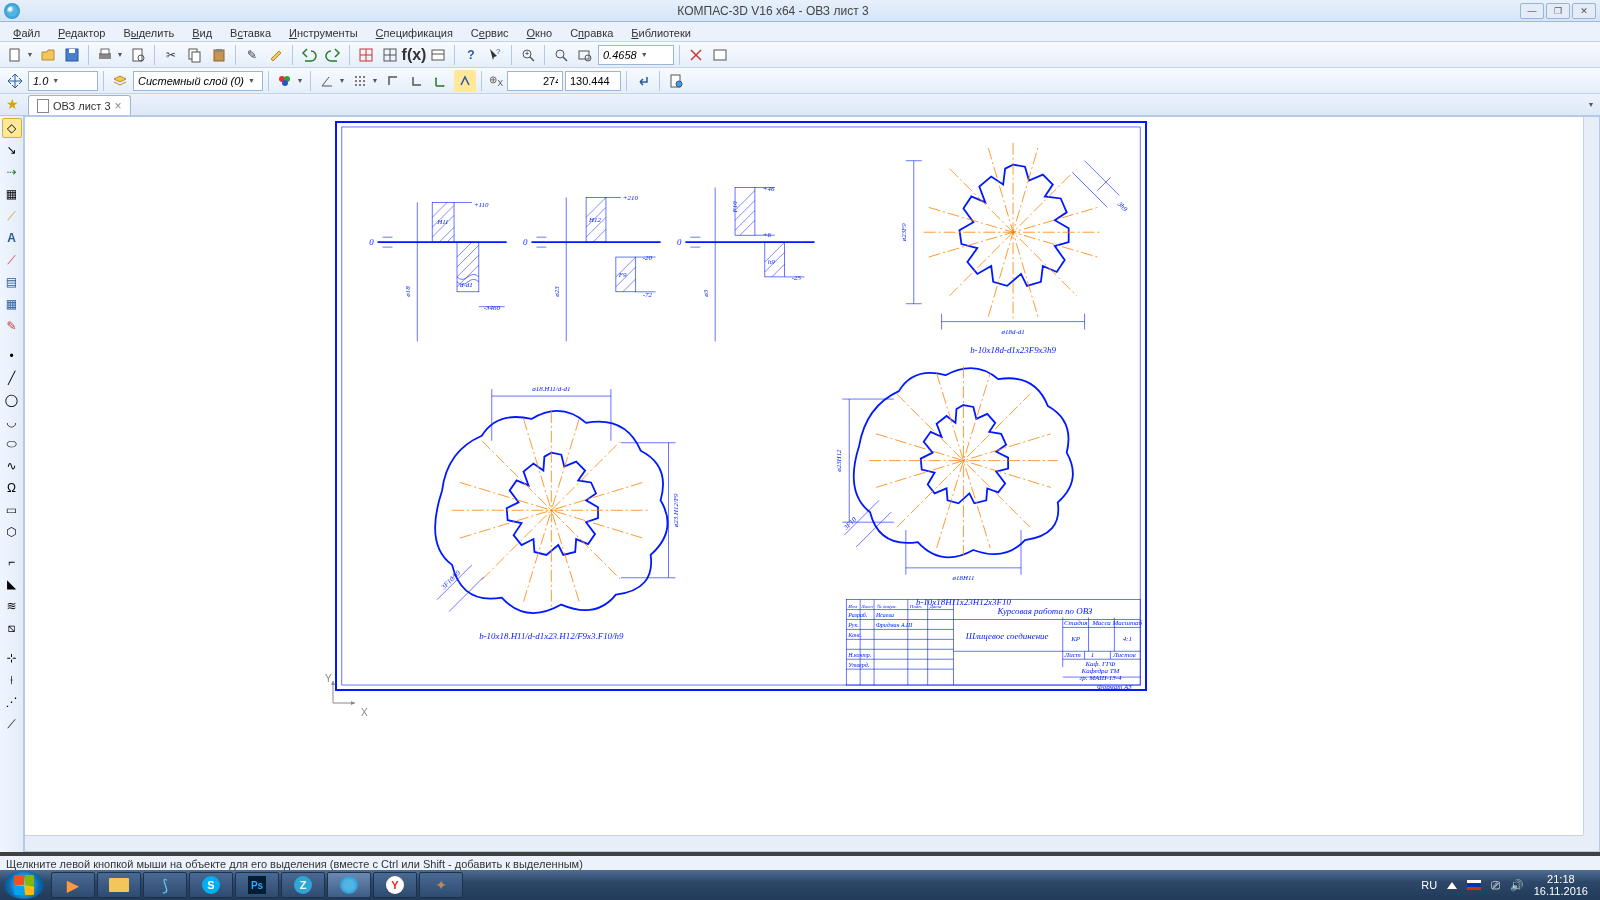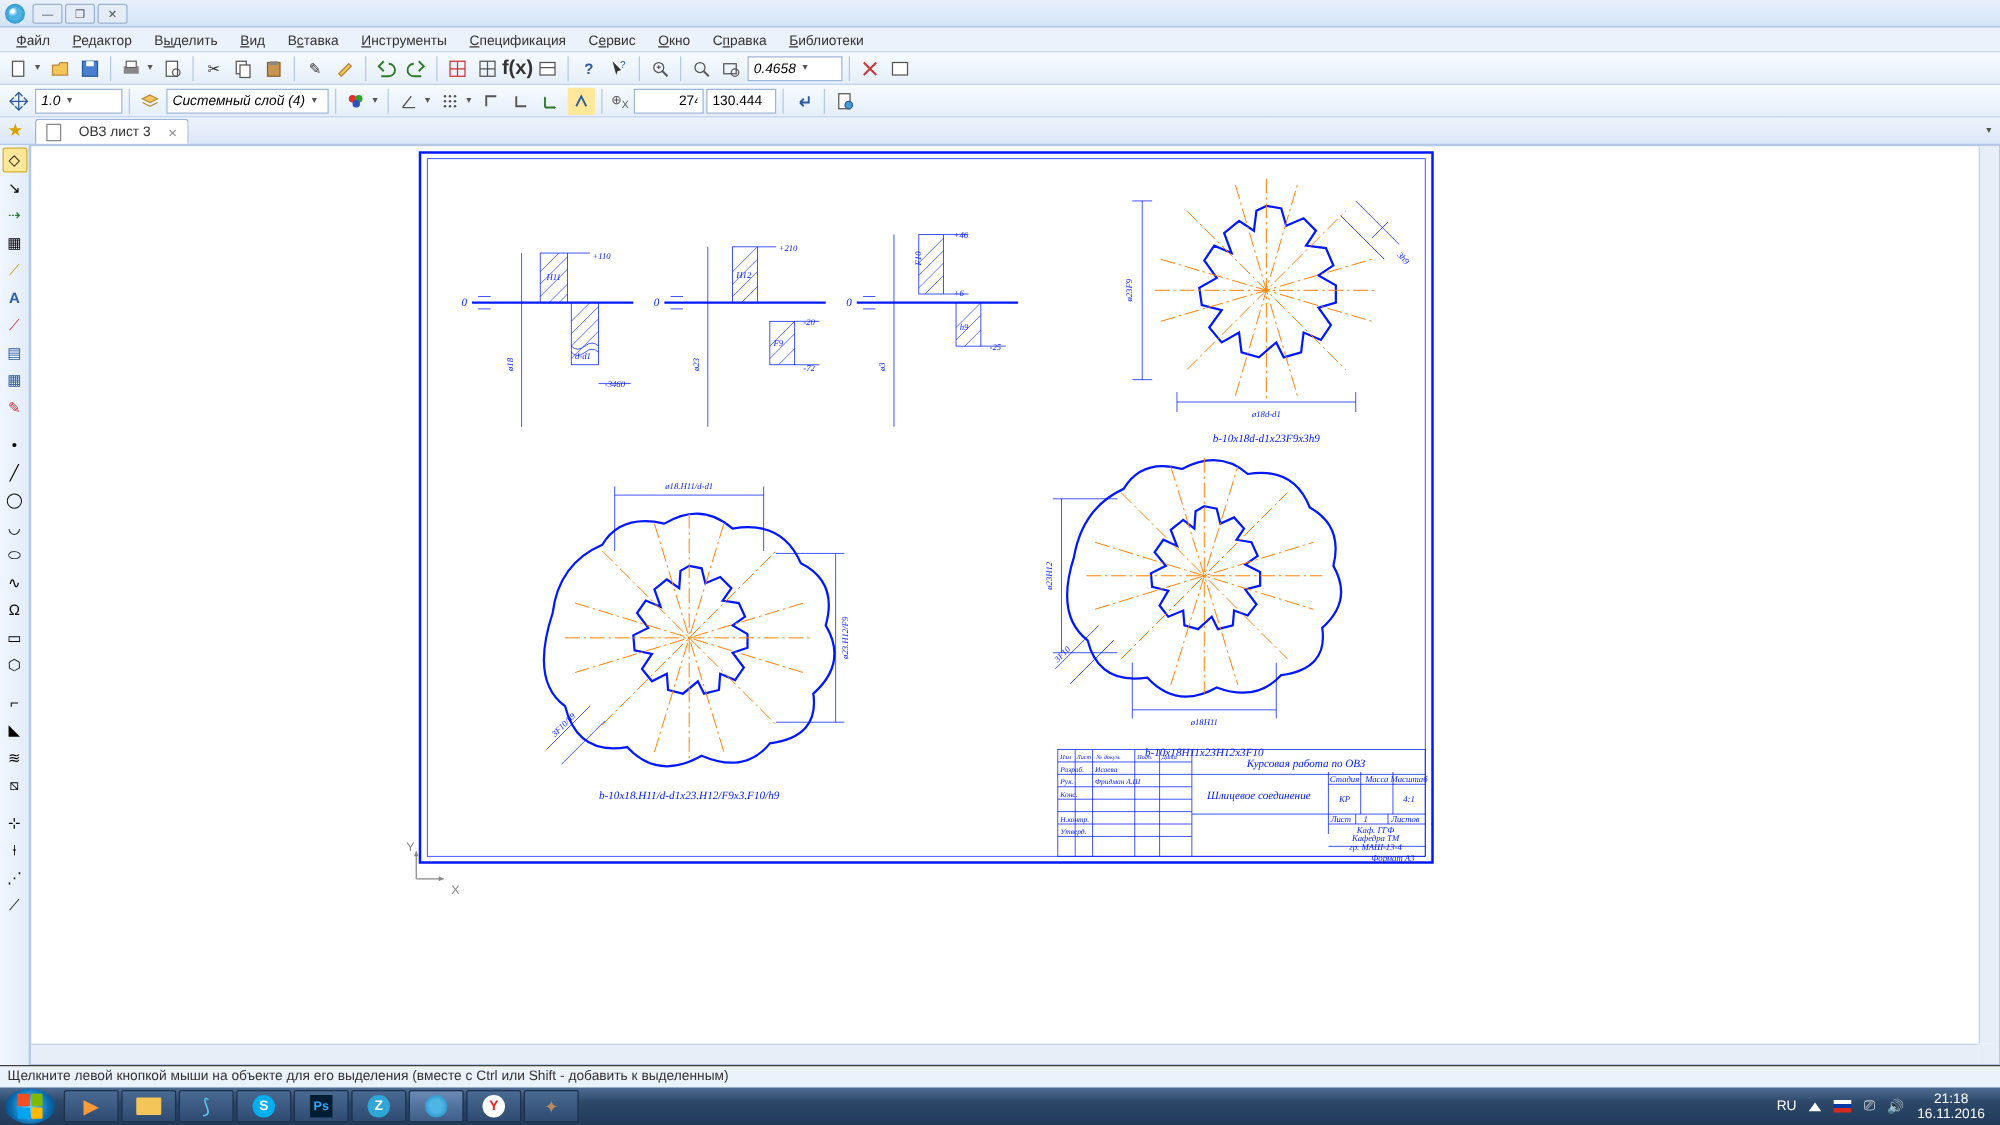--- a/index.html
+++ b/index.html
@@ -24,21 +24,21 @@
 .tbtn svg{width:16px;height:16px;}
 .tdrop { width:10px; height:22px; display:flex; align-items:center; justify-content:center; font-size:7px; color:#555; margin-left:-3px;}
 .tsep { width:1px; height:20px; background:#b5c9e4; margin:0 3px; }
 .tinput { height:20px; border:1px solid #9cb6d8; background:#fff; padding:0 4px; font-size:11px; }
 .tsel { height:20px; border:1px solid #9cb6d8; background:#fff; padding:0 2px 0 4px; font-size:11px; display:flex; align-items:center;font-style:italic;}
 .tsel .caret{margin-left:4px;font-size:7px;color:#555;}
 
 
 .tabstrip { height:22px; background:linear-gradient(#ebf2fb,#dde9f8); border-bottom:1px solid #b5c9e4; display:flex; align-items:flex-end; padding-left:28px; position:relative;}
 .tabstrip .star{position:absolute;left:6px;top:2px;width:16px;height:16px;color:#d9a400;font-size:14px;}
-.tab { height:20px; background:#fff; border:1px solid #9cb6d8; border-bottom:none; border-radius:3px 3px 0 0; padding:0 8px; display:flex; align-items:center; gap:14px; font-size:11px; color:#333;}
+.tab { height:20px; background:#fff; border:1px solid #9cb6d8; border-bottom:none; border-radius:3px 3px 0 0; padding:0 8px; display:flex; align-items:center; gap:4px; font-size:11px; color:#333;}
 .tab .doc-icon{width:12px;height:14px;background:#fff;border:1px solid #888;position:relative;}
 .tab .close{font-size:12px;color:#888;}
 
 
 .side { position:absolute; left:0; top:116px; width:24px; bottom:48px; background:linear-gradient(90deg,#f0f6ff,#e2ecf8); border-right:1px solid #b5c9e4; display:flex; flex-direction:column; align-items:center; padding-top:2px; gap:0;}
 .side .sbtn{ width:20px; height:20px; display:flex; align-items:center; justify-content:center; border:1px solid transparent; border-radius:2px; margin-bottom:2px; cursor:default; font-size:12px;}
 .side .gap{height:8px;}
 
 
 .canvas-wrap { position:absolute; left:24px; top:116px; right:0; bottom:48px; background:#fff; border:1px solid #b5c9e4; overflow:hidden;}
@@ -56,38 +56,39 @@
 .lbl{font-family:'Comic Sans MS',cursive;font-style:italic;font-size:9px;fill:#0018ff;}
 .lbl-sm{font-family:'Comic Sans MS',cursive;font-style:italic;font-size:7px;fill:#0018ff;}
 .center{stroke:#ff8000;stroke-width:0.8;stroke-dasharray:12 3 2 3;}
 
 
 .origin{position:absolute;left:300px;top:574px;font-size:10px;color:#888;}
 .origin-y{position:absolute;left:300px;top:556px;font-size:10px;color:#888;}
 .origin-arrow{position:absolute;left:304px;top:562px;width:28px;height:28px;}
 
 
-.status { position:absolute; left:0; right:0; bottom:30px; height:18px; background:#ebf2fb; border-top:1px solid #404040; padding:2px 6px; font-size:11px; color:#333;}
+.status { position:absolute; left:0; right:0; bottom:30px; height:18px; background:#ebf2fb; border-top:4px solid #404040; padding:2px 6px; font-size:11px; color:#333;}
 
 
 .taskbar { position:absolute; left:0; right:0; bottom:0; height:30px; background:linear-gradient(#4f6d93,#2c4768 40%,#223a5a); display:flex; align-items:center; padding:0 4px;}
 .start { width:40px; height:28px; background:radial-gradient(circle at 50% 50%,#59caff 10%,#0b6db3 60%,#063d66); border-radius:50%; display:flex; align-items:center; justify-content:center; margin-right:6px;}
 .start-inner{width:20px;height:20px;display:grid;grid-template-columns:1fr 1fr;grid-template-rows:1fr 1fr;gap:1px;}
 .start-inner div{border-radius:1px;}
 .taskbtn{ width:44px; height:26px; margin:0 1px; background:linear-gradient(#4a6a93,#2e4a70); border:1px solid #1d324f; border-radius:2px; display:flex; align-items:center; justify-content:center;}
 .taskbtn.active{background:linear-gradient(#6b8ab3,#3e5d87);}
 .tray{ margin-left:auto; display:flex; align-items:center; gap:10px; color:#fff; font-size:11px; padding-right:8px;}
 .tray .clock{text-align:center;line-height:12px;}
 .tray .tri{width:0;height:0;border-left:5px solid transparent;border-right:5px solid transparent;border-bottom:7px solid #fff;}
 </style>
 </head>
 <body>
 
 <div class="titlebar">
   <div class="app-icon"></div>
+  <div class="title">КОМПАС-3D V16  x64 - ОВЗ лист 3</div>
   <div class="winbtns">
     <div class="winbtn">—</div>
     <div class="winbtn">❐</div>
     <div class="winbtn">✕</div>
   </div>
 </div>
 
 <div class="menubar">
   <span class="item"><u>Ф</u><span></span>айл</span>
   <span class="item"><u>Р</u>едактор</span>
@@ -250,21 +251,21 @@
       <span class="caret">▼</span>
     </div>
   <div class="tsep"></div>
   <div class="tbtn">
       <svg viewBox="0 0 16 16">
         <path d="M8 3l6 3-6 3-6-3z" fill="#f4c558" stroke="#b8893a"></path>
         <path d="M2 9l6 3 6-3" fill="none" stroke="#b8893a"></path>
       </svg>
     </div>
   <div class="tsel" style="width:130px;">
-      <span>Системный слой (4)</span>
+      <span>Системный слой (0)</span>
       <span class="caret">▼</span>
     </div>
   <div class="tsep"></div>
   <div class="tbtn">
       <svg viewBox="0 0 16 16">
         <circle cx="5" cy="6" r="3" fill="#e03030"></circle>
         <circle cx="10" cy="6" r="3" fill="#30a030"></circle>
         <circle cx="8" cy="10" r="3" fill="#3050c0"></circle>
       </svg>
     </div>

